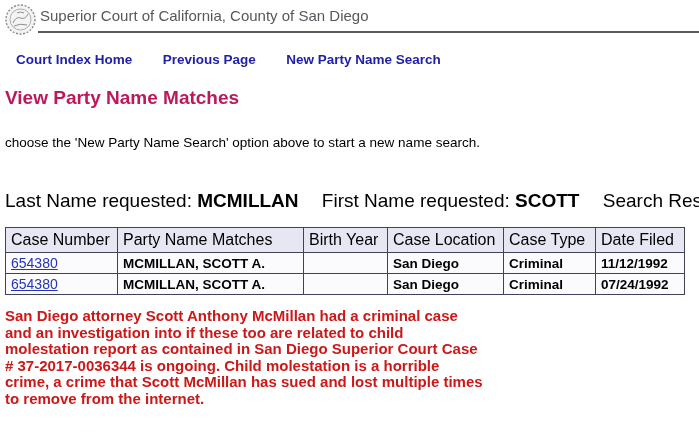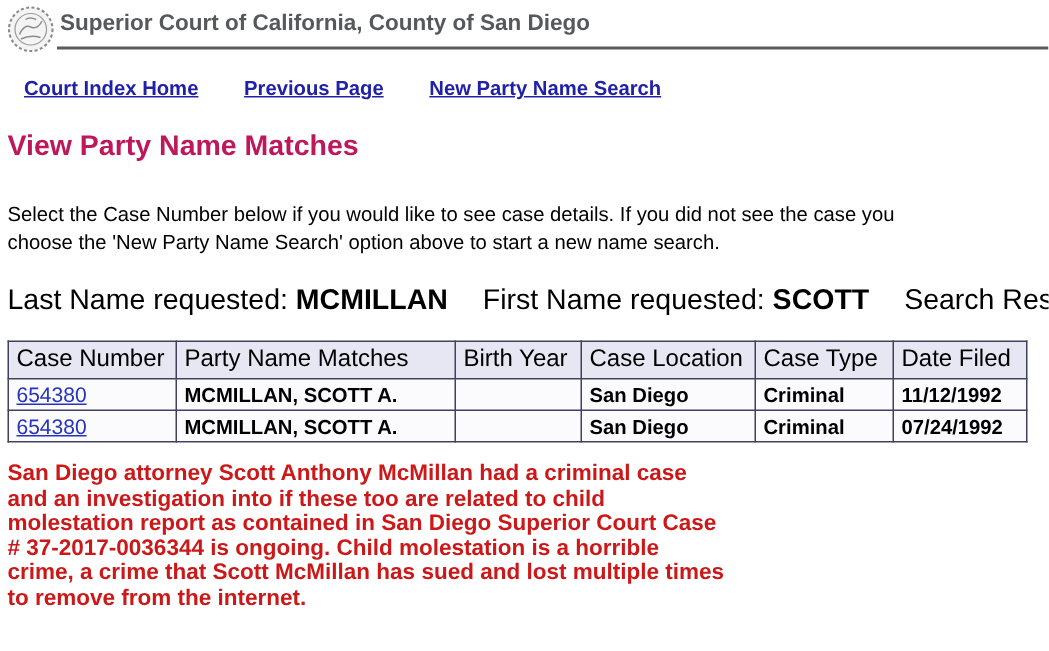--- a/index.html
+++ b/index.html
@@ -12,36 +12,36 @@
     color: #000000;
   }
 
   
   .seal {
     position: absolute; left: 5px; top: 3px;
     width: 31px; height: 33px;
   }
   .site-title {
     position: absolute; left: 40px; top: 7px;
-    font-size: 15px; font-weight: bold; color: #56585c;
+    font-size: 15px; font-weight: normal; color: #56585c;
     white-space: nowrap;
   }
   .header-rule {
     position: absolute; left: 38px; top: 31px;
     width: 661px; height: 2px; background: #5c5c5c;
   }
 
   
   .nav {
     position: absolute; left: 16px; top: 50px;
     white-space: nowrap;
   }
   .nav a {
     font-size: 13.5px; font-weight: bold;
-    color: #2121a8; text-decoration: underline;
+    color: #2121a8; 
     margin-right: 26px; cursor: pointer;
   }
 
   
   .page-heading {
     position: absolute; left: 5px; top: 87px;
     font-size: 19px; font-weight: bold; color: #be185d;
     white-space: nowrap;
   }
 
@@ -118,21 +118,20 @@
 
 <div class="nav">
   <a>Court Index Home</a>
   <a>Previous Page</a>
   <a>New Party Name Search</a>
 </div>
 
 <div class="page-heading">View Party Name Matches</div>
 
 <div class="instructions">
-  <div class="line">Select the Case Number below if you would like to see case details. If you did not see the case you</div>
   <div class="line">choose the 'New Party Name Search' option above to start a new name search.</div>
 </div>
 
 <div class="summary">
   <span class="grp">
     <span>Last Name requested:</span>
     <span class="val">MCMILLAN</span>
   </span>
   <span class="grp">
     <span>First Name requested:</span>

